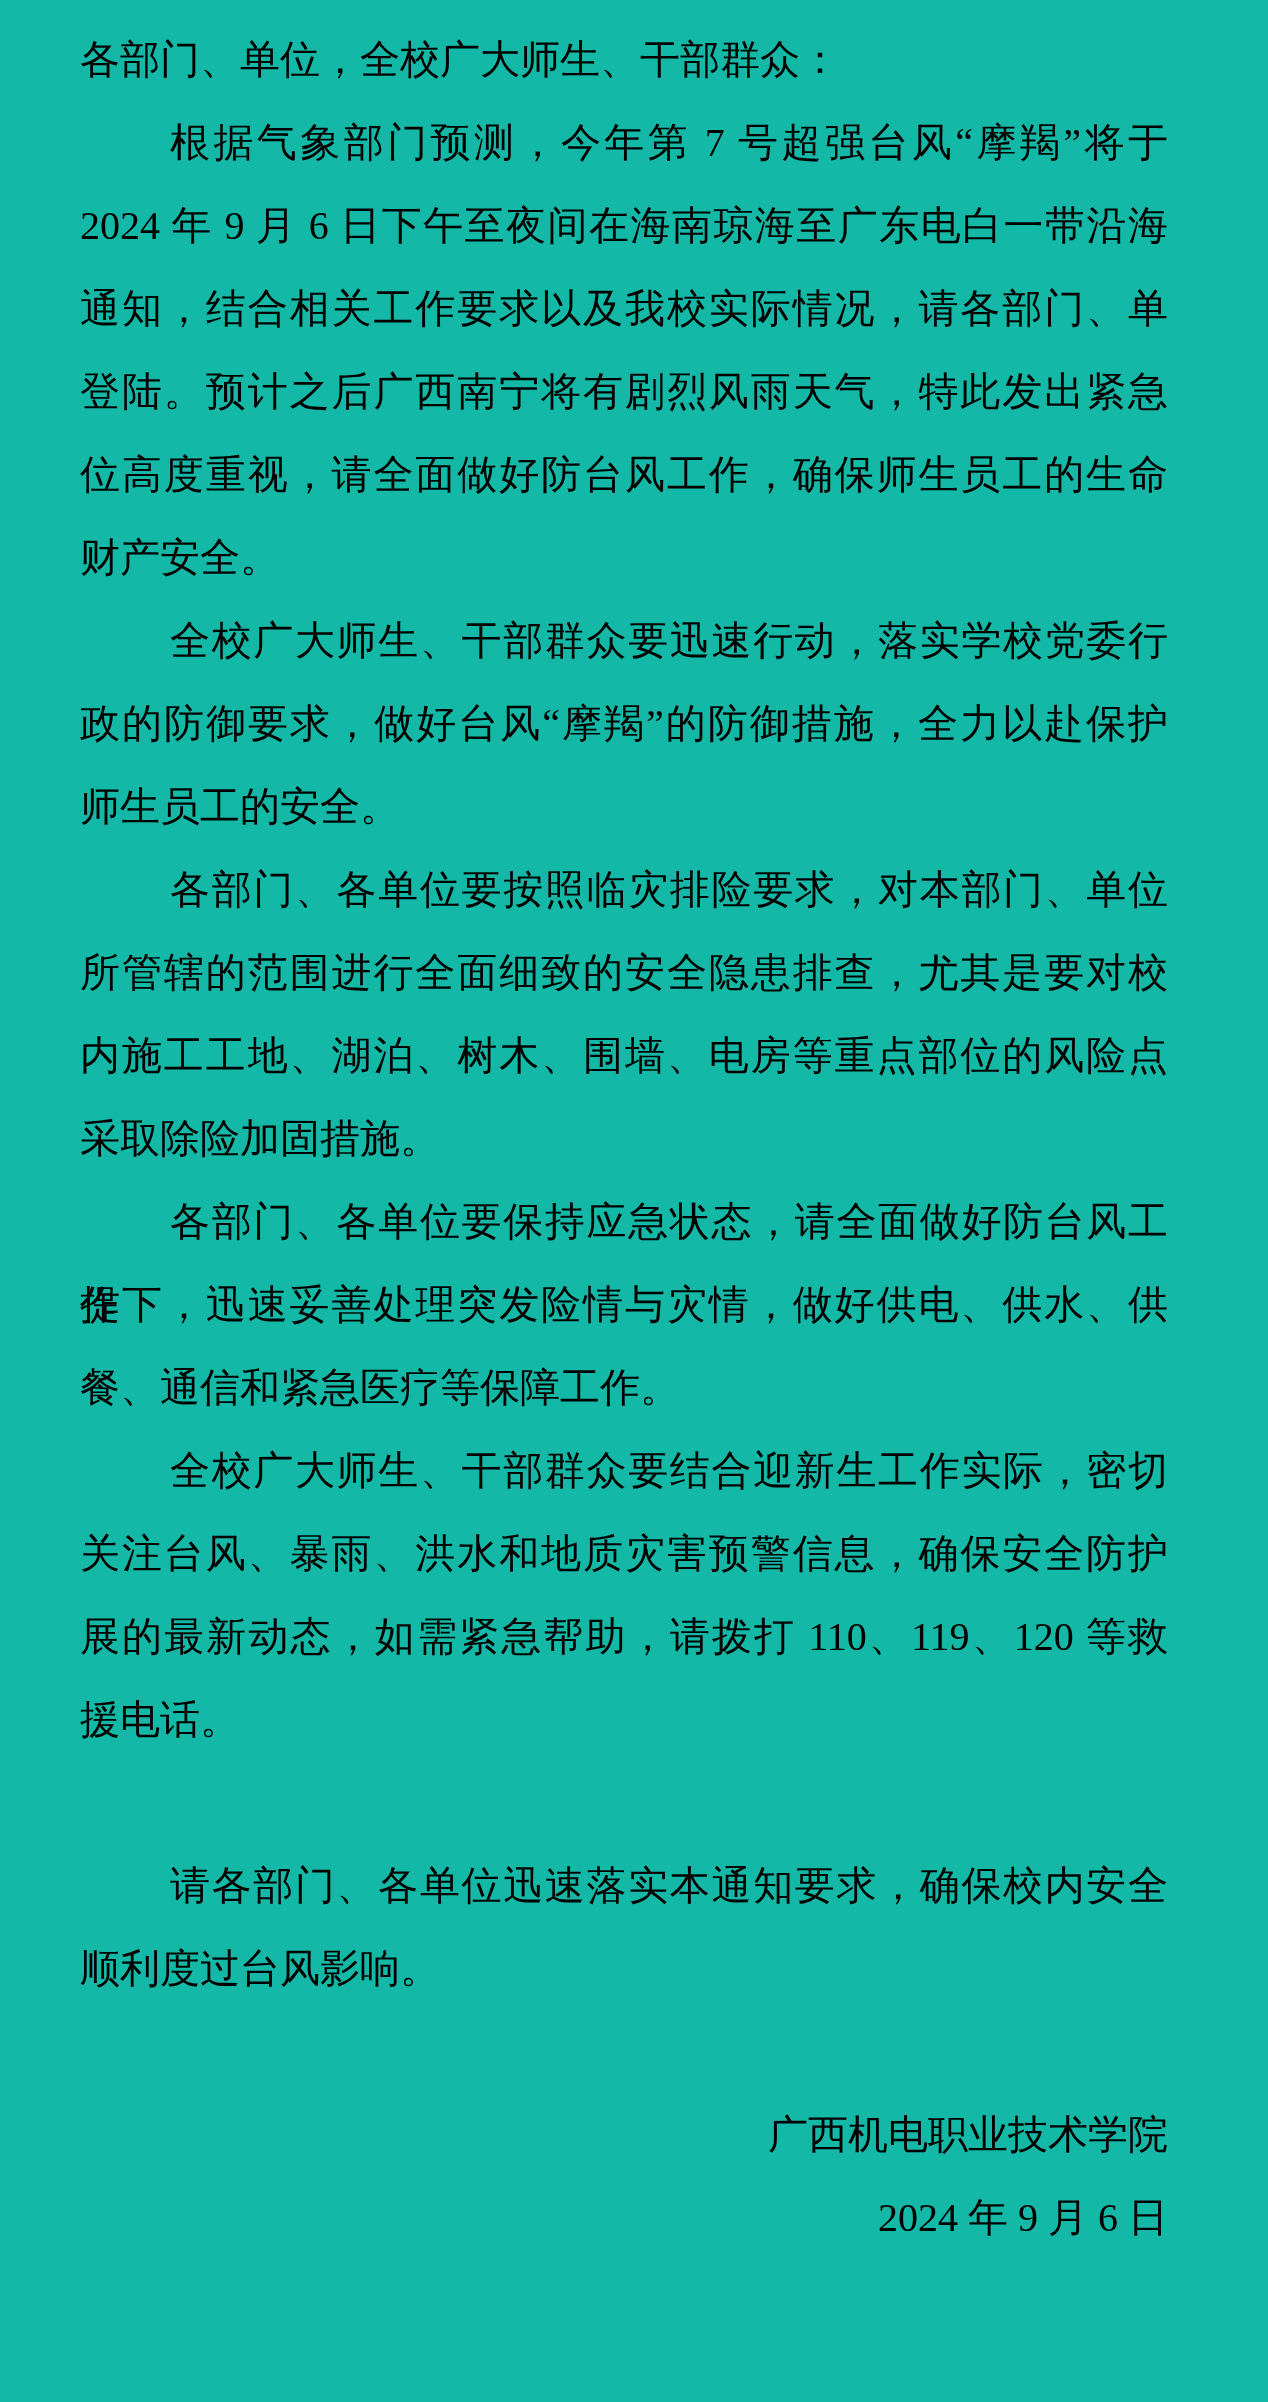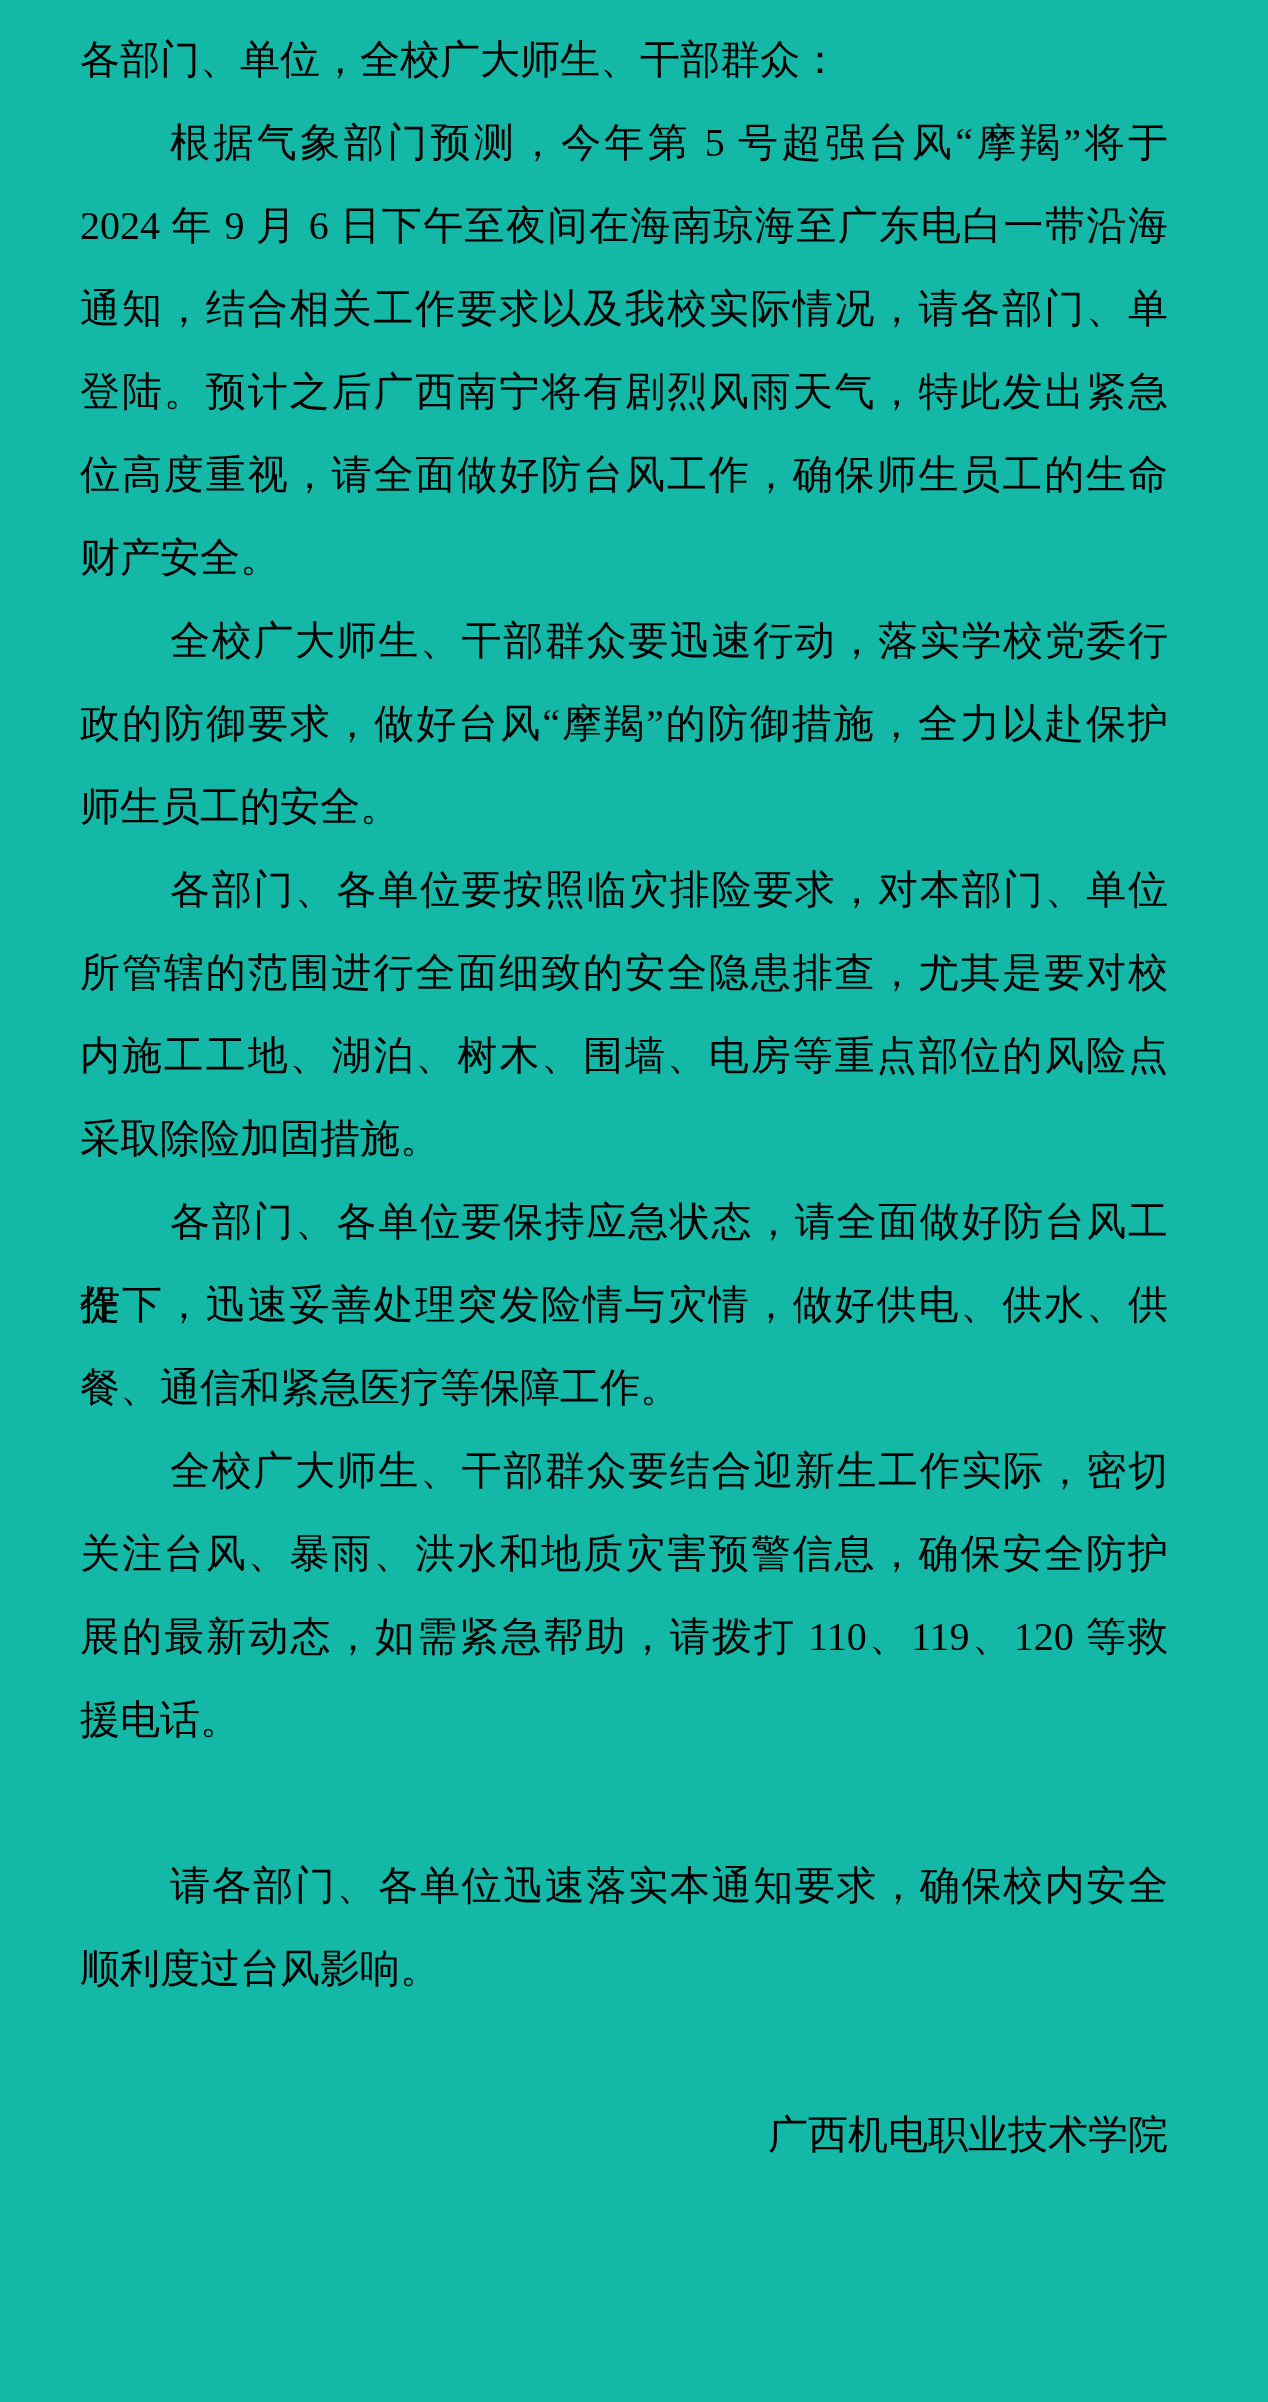--- a/index.html
+++ b/index.html
@@ -43,21 +43,21 @@
     white-space: nowrap;
   }
 </style>
 </head>
 <body>
 
 <div class="page">
 
   <div class="line">各部门、单位，全校广大师生、干部群众：</div>
 
-  <div class="line justify indent">根据气象部门预测，今年第 5 号超强台风“摩羯”将于</div>
+  <div class="line justify indent">根据气象部门预测，今年第 7 号超强台风“摩羯”将于</div>
   <div class="line justify">2024 年 9 月 6 日下午至夜间在海南琼海至广东电白一带沿海</div>
   <div class="line justify">通知，结合相关工作要求以及我校实际情况，请各部门、单</div>
   <div class="line justify">登陆。预计之后广西南宁将有剧烈风雨天气，特此发出紧急</div>
   <div class="line justify">位高度重视，请全面做好防台风工作，确保师生员工的生命</div>
   <div class="line">财产安全。</div>
 
   <div class="line justify indent">全校广大师生、干部群众要迅速行动，落实学校党委行</div>
   <div class="line justify">政的防御要求，做好台风“摩羯”的防御措施，全力以赴保护</div>
   <div class="line">师生员工的安全。</div>
 
@@ -76,14 +76,15 @@
   <div class="line">援电话。</div>
 
   <div class="line spacer"></div>
 
   <div class="line justify indent">请各部门、各单位迅速落实本通知要求，确保校内安全</div>
   <div class="line">顺利度过台风影响。</div>
 
   <div class="line spacer"></div>
 
   <div class="line sig">广西机电职业技术学院</div>
+  <div class="line sig">2024 年 9 月 6 日</div>
 
 </div>
 
 </body></html>

